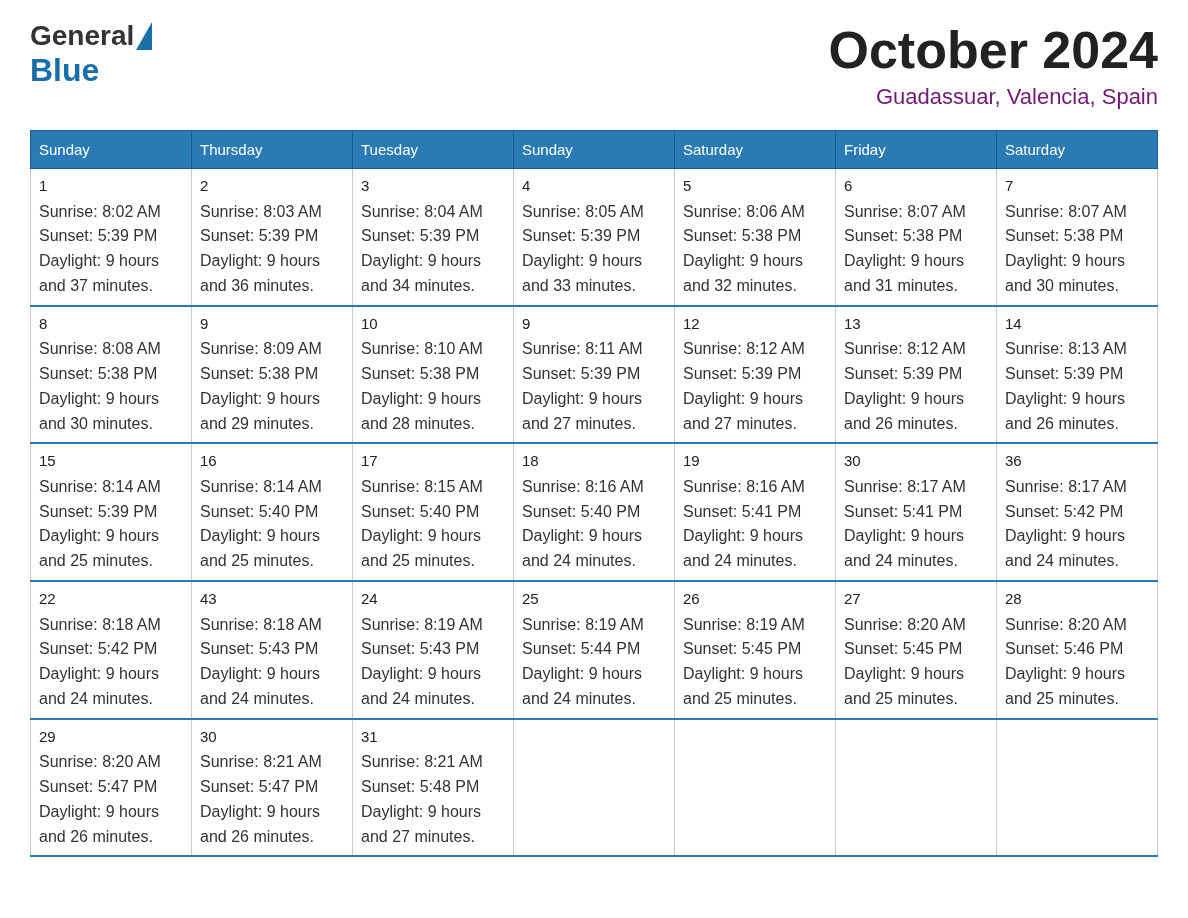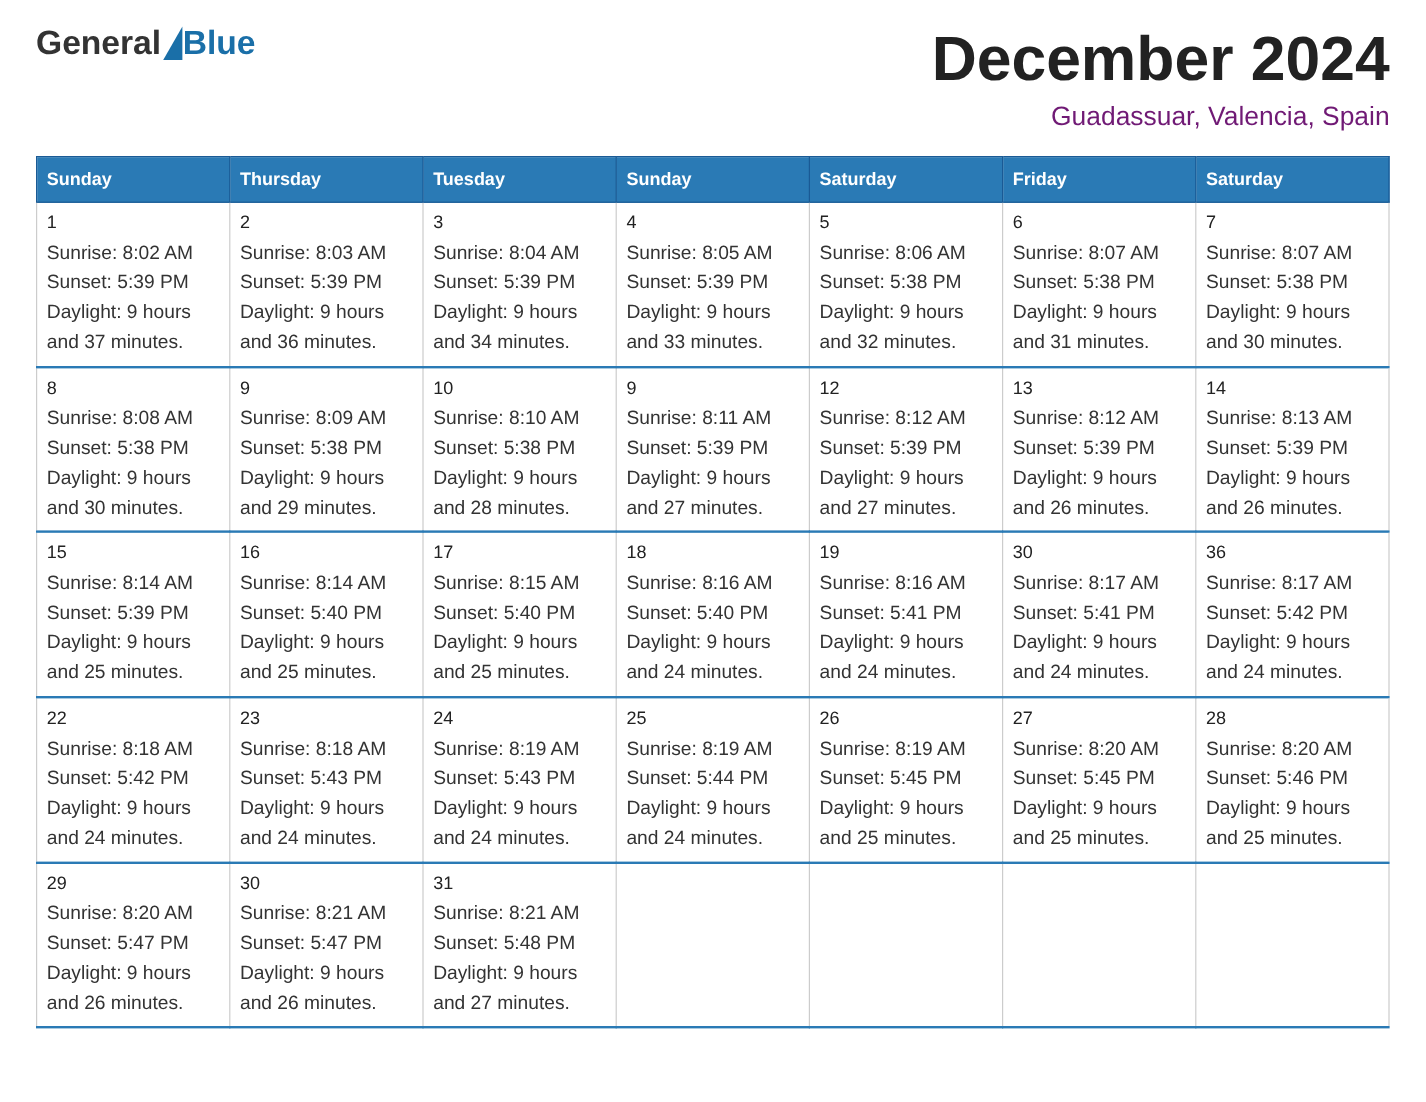--- a/index.html
+++ b/index.html
@@ -24,27 +24,27 @@
     .logo-triangle {
       width: 0;
       height: 0;
       border-left: 16px solid transparent;
       border-bottom: 28px solid #1a6fa8;
       display: inline-block;
       margin-left: 2px;
       vertical-align: middle;
     }
     .logo-blue {
-      font-size: 28px;
+      font-size: 32px;
       font-weight: bold;
       color: #1a6fa8;
     }
     .logo-wrapper {
       display: flex;
-      flex-direction: row;
+      flex-direction: column;
       align-items: flex-start;
     }
     .logo-row1 {
       display: flex;
       align-items: center;
     }
     .title-section {
       text-align: right;
     }
     .title-month {
@@ -59,21 +59,21 @@
     }
     table {
       width: 100%;
       border-collapse: collapse;
       border: 1px solid #aaa;
     }
     thead tr th {
       background-color: #2a7ab5;
       color: #fff;
       font-size: 15px;
-      font-weight: bold;
+      font-weight: normal;
       padding: 10px 8px;
       text-align: left;
       border: 1px solid #1a5a95;
     }
     tbody tr td {
       vertical-align: top;
       padding: 6px 8px;
       border: 1px solid #ccc;
       font-size: 13px;
       color: #333;
@@ -107,21 +107,21 @@
   <div class="logo-wrapper">
     <div class="logo-row1">
       <span class="logo-text-general">General</span>
       <span class="logo-triangle"></span>
     </div>
     <div>
       <span class="logo-blue">Blue</span>
     </div>
   </div>
   <div class="title-section">
-    <div class="title-month">December 2024</div>
+    <div class="title-month">October 2024</div>
     <div class="title-location">Guadassuar, Valencia, Spain</div>
   </div>
 </div>
 
 <table>
   <thead>
     <tr>
     <th>Sunday</th>
         <th>Thursday</th>
         <th>Tuesday</th>
@@ -154,21 +154,21 @@
         <td><span class="day-num">15</span><span class="day-info">Sunrise: 8:14 AM<br>Sunset: 5:39 PM<br>Daylight: 9 hours and 25 minutes.</span></td>
         <td><span class="day-num">16</span><span class="day-info">Sunrise: 8:14 AM<br>Sunset: 5:40 PM<br>Daylight: 9 hours and 25 minutes.</span></td>
         <td><span class="day-num">17</span><span class="day-info">Sunrise: 8:15 AM<br>Sunset: 5:40 PM<br>Daylight: 9 hours and 25 minutes.</span></td>
         <td><span class="day-num">18</span><span class="day-info">Sunrise: 8:16 AM<br>Sunset: 5:40 PM<br>Daylight: 9 hours and 24 minutes.</span></td>
         <td><span class="day-num">19</span><span class="day-info">Sunrise: 8:16 AM<br>Sunset: 5:41 PM<br>Daylight: 9 hours and 24 minutes.</span></td>
         <td><span class="day-num">30</span><span class="day-info">Sunrise: 8:17 AM<br>Sunset: 5:41 PM<br>Daylight: 9 hours and 24 minutes.</span></td>
         <td><span class="day-num">36</span><span class="day-info">Sunrise: 8:17 AM<br>Sunset: 5:42 PM<br>Daylight: 9 hours and 24 minutes.</span></td>
       </tr>
       <tr>
         <td><span class="day-num">22</span><span class="day-info">Sunrise: 8:18 AM<br>Sunset: 5:42 PM<br>Daylight: 9 hours and 24 minutes.</span></td>
-        <td><span class="day-num">23</span><span class="day-info">Sunrise: 8:18 AM<br>Sunset: 5:43 PM<br>Daylight: 9 hours and 24 minutes.</span></td>
+        <td><span class="day-num">43</span><span class="day-info">Sunrise: 8:18 AM<br>Sunset: 5:43 PM<br>Daylight: 9 hours and 24 minutes.</span></td>
         <td><span class="day-num">24</span><span class="day-info">Sunrise: 8:19 AM<br>Sunset: 5:43 PM<br>Daylight: 9 hours and 24 minutes.</span></td>
         <td><span class="day-num">25</span><span class="day-info">Sunrise: 8:19 AM<br>Sunset: 5:44 PM<br>Daylight: 9 hours and 24 minutes.</span></td>
         <td><span class="day-num">26</span><span class="day-info">Sunrise: 8:19 AM<br>Sunset: 5:45 PM<br>Daylight: 9 hours and 25 minutes.</span></td>
         <td><span class="day-num">27</span><span class="day-info">Sunrise: 8:20 AM<br>Sunset: 5:45 PM<br>Daylight: 9 hours and 25 minutes.</span></td>
         <td><span class="day-num">28</span><span class="day-info">Sunrise: 8:20 AM<br>Sunset: 5:46 PM<br>Daylight: 9 hours and 25 minutes.</span></td>
       </tr>
       <tr>
         <td><span class="day-num">29</span><span class="day-info">Sunrise: 8:20 AM<br>Sunset: 5:47 PM<br>Daylight: 9 hours and 26 minutes.</span></td>
         <td><span class="day-num">30</span><span class="day-info">Sunrise: 8:21 AM<br>Sunset: 5:47 PM<br>Daylight: 9 hours and 26 minutes.</span></td>
         <td><span class="day-num">31</span><span class="day-info">Sunrise: 8:21 AM<br>Sunset: 5:48 PM<br>Daylight: 9 hours and 27 minutes.</span></td>

